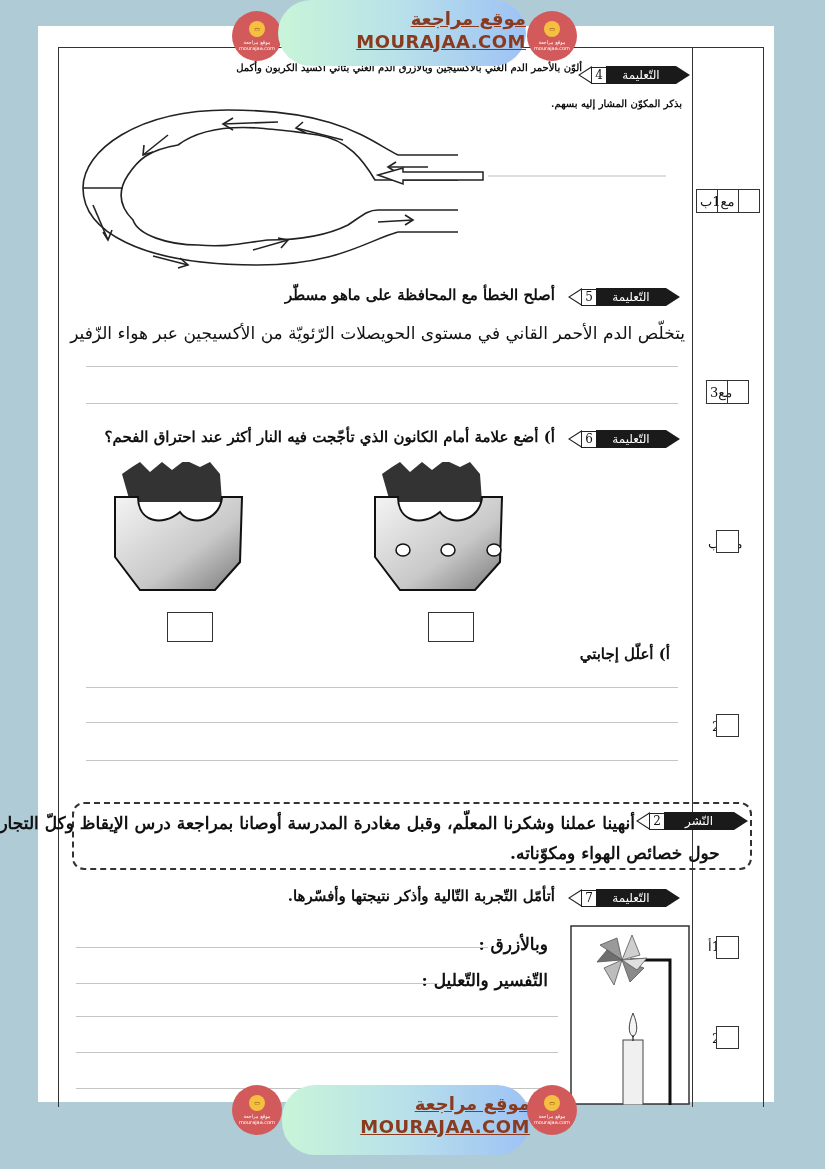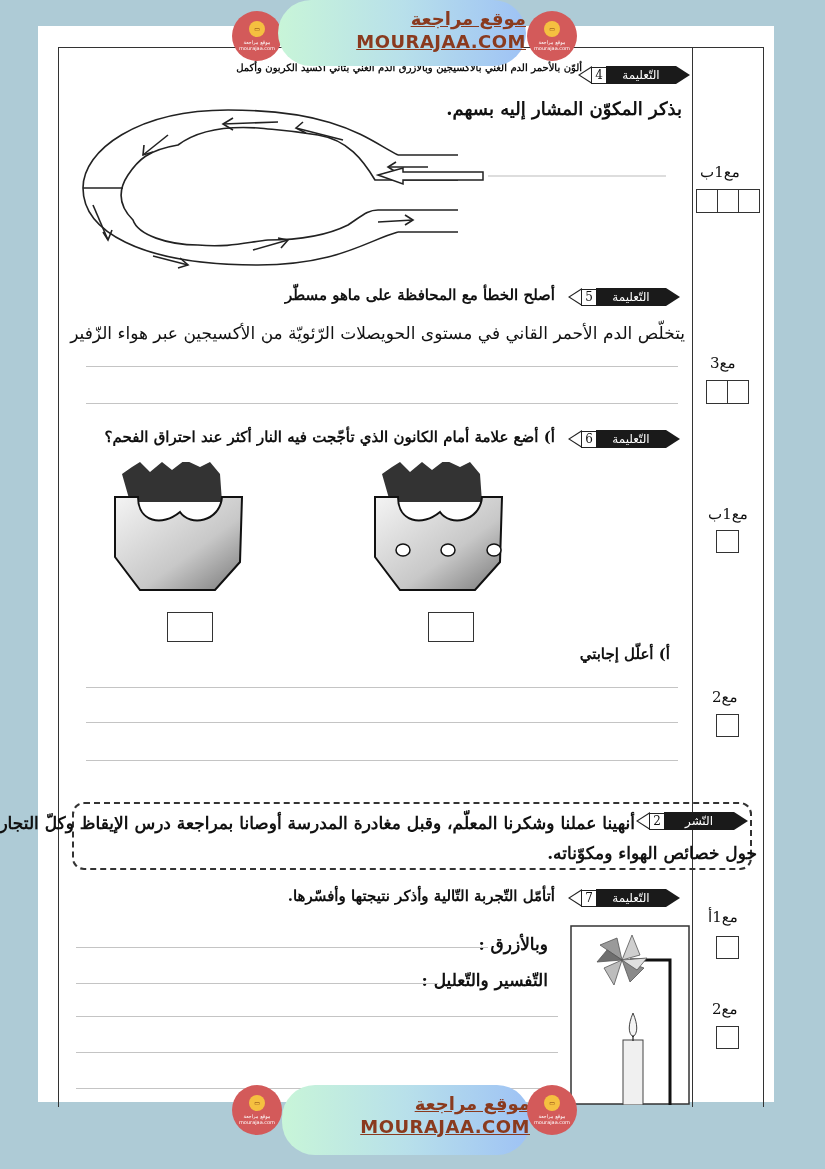--- a/index.html
+++ b/index.html
@@ -61,21 +61,21 @@
   .tag .point {
     position:absolute; right:98px; top:0; width:0; height:0;
     border-top:9px solid transparent; border-bottom:9px solid transparent; border-right:14px solid #222;
   }
   .tag .point::after {
     content:""; position:absolute; top:-7px; left:2px;
     border-top:7px solid transparent; border-bottom:7px solid transparent; border-right:11px solid #fff;
   }
 
   .line { position:absolute; height:0; border-top:1.2px solid #c4c4c4; }
-  .score { position:absolute; font-size:15px; direction:rtl; white-space:nowrap; }
+  .score { position:absolute; font-size:13px; direction:rtl; white-space:nowrap;margin-top:31px; }
   .box { position:absolute; border:1.5px solid #333; box-sizing:border-box; background:#fff; }
   .cell { position:absolute; border:1.5px solid #333; box-sizing:border-box; }
   .dash-frame {
     position:absolute; left:72px; top:802px; width:680px; height:68px;
     border:2px dashed #333; border-radius:12px; box-sizing:border-box;
   }
   .stove-box { position:absolute; width:46px; height:30px; border:1.5px solid #333; box-sizing:border-box; }
 </style>
 </head>
 <body>
@@ -84,21 +84,21 @@
 <div class="frame"></div>
 <div class="margin-line"></div>
 
 <div class="tag" style="left:578px; top:66px;">
   <div class="tip"></div>
   <div class="body">التّعليمة</div>
   <div class="num">4</div>
   <div class="point"></div>
 </div>
 <div class="qtext rtl" style="right:243px; top:62px; width:500px; font-size:10px;">ألوّن بالأحمر الدم الغني بالأكسيجين وبالأزرق الدم الغني بثاني أكسيد الكربون وأكمل</div>
-<div class="qtext rtl" style="right:143px; top:98px; width:400px; font-size:18px;">بذكر المكوّن المشار إليه بسهم.</div>
+<div class="qtext rtl" style="right:143px; top:98px; width:400px; font-size:10px;">بذكر المكوّن المشار إليه بسهم.</div>
 
 <svg style="position:absolute; left:78px; top:100px;" width="600" height="170" viewBox="0 0 600 170">
   <g fill="none" stroke="#222" stroke-width="1.6">
 
     <path d="M320,55 C290,40 260,10 150,10 C60,10 5,50 5,88 C5,130 60,165 180,165 C260,165 290,140 320,132"></path>
     <path d="M320,55 L380,55"></path>
     <path d="M320,132 L380,132"></path>
 
     <path d="M320,80 L297,80 C285,60 270,40 240,35 C210,30 200,30 180,28 C150,26 120,30 100,45 C70,50 60,60 50,75 C40,90 40,105 55,120 C60,135 90,145 120,145 C150,148 170,142 190,140 C220,140 250,135 270,125 C285,115 290,110 300,110 L320,110"></path>
     <path d="M320,80 L380,80"></path>
@@ -196,21 +196,21 @@
 <div class="box" style="left:716px; top:714px; width:23px; height:23px;"></div>
 
 <div class="dash-frame"></div>
 <div class="tag" style="left:636px; top:812px;">
   <div class="tip"></div>
   <div class="body">النّشر</div>
   <div class="num">2</div>
   <div class="point"></div>
 </div>
 <div class="ptext rtl" style="right:190px; top:813px; width:560px; font-weight:bold;">أنهينا عملنا وشكرنا المعلّم، وقبل مغادرة المدرسة أوصانا بمراجعة درس الإيقاظ وكلّ التجارب التي أجريناها</div>
-<div class="ptext rtl" style="right:68px; top:843px; width:300px; font-weight:bold;">حول خصائص الهواء ومكوّناته.</div>
+<div class="ptext rtl" style="right:60px; top:843px; width:300px; font-weight:bold;text-align:center;">حول خصائص الهواء ومكوّناته.</div>
 
 <div class="tag" style="left:568px; top:889px;">
   <div class="tip"></div>
   <div class="body">التّعليمة</div>
   <div class="num">7</div>
   <div class="point"></div>
 </div>
 <div class="qtext rtl" style="right:270px; top:887px; width:300px;">أتأمّل التّجربة التّالية وأذكر نتيجتها وأفسّرها.</div>
 
 <div class="ptext rtl" style="right:277px; top:934px; width:120px; font-weight:bold;">وبالأزرق :</div>

